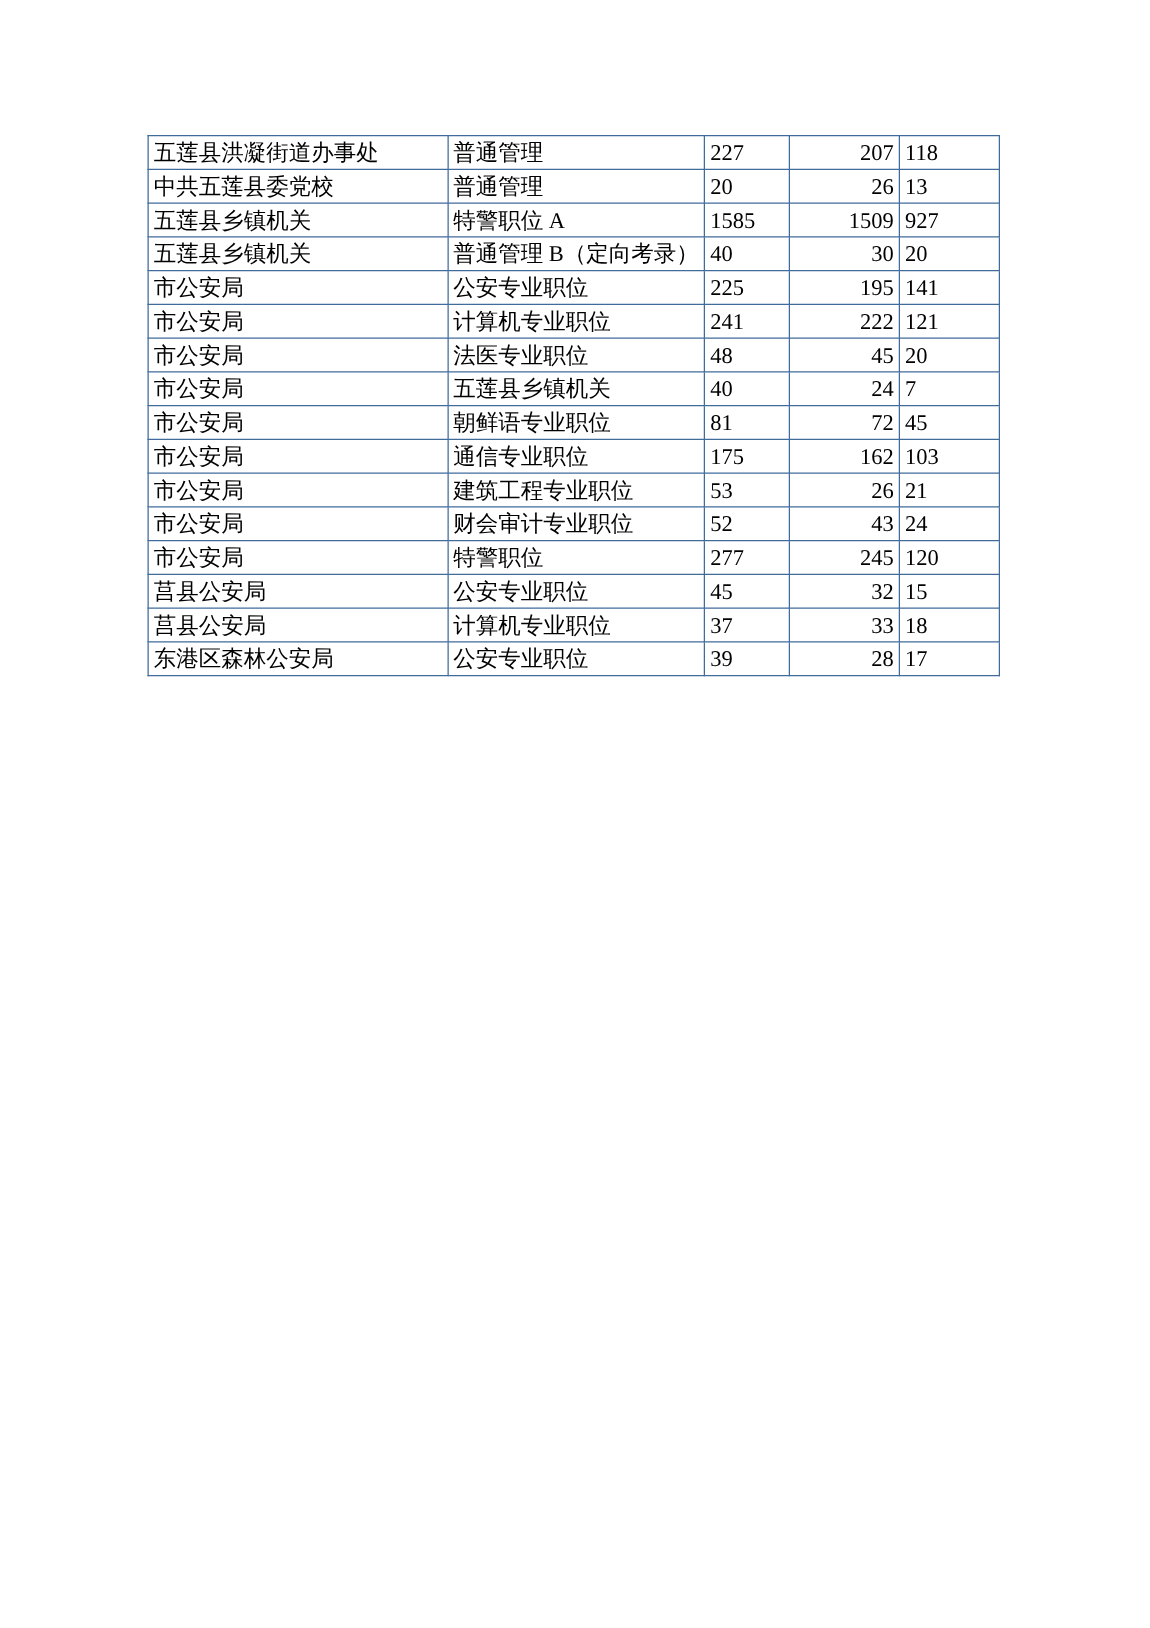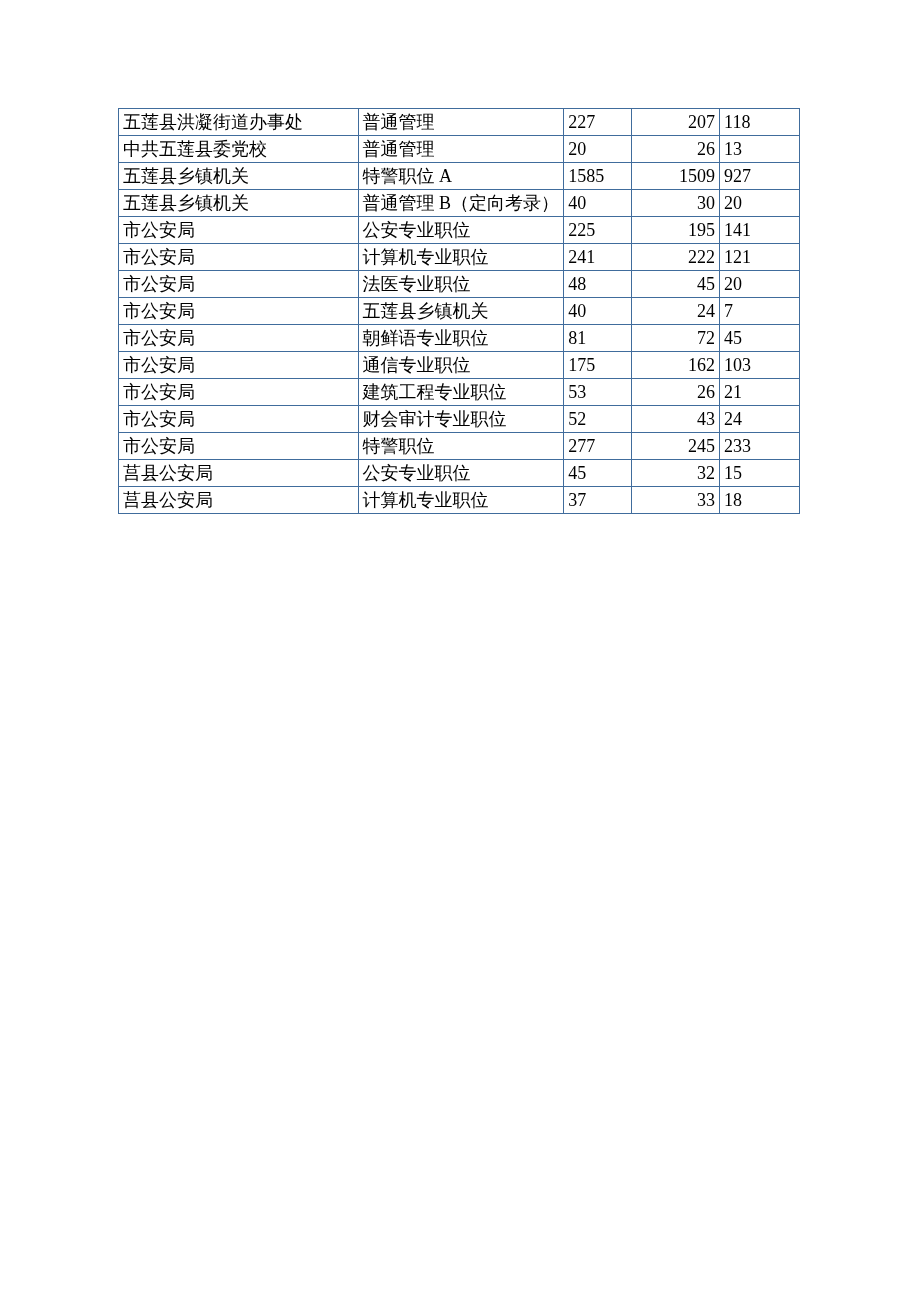--- a/index.html
+++ b/index.html
@@ -117,30 +117,37 @@
         <td class="col-pos">财会审计专业职位</td>
         <td class="col-n1">52</td>
         <td class="col-n2">43</td>
         <td class="col-n3">24</td>
       </tr>
       <tr>
         <td class="col-org">市公安局</td>
         <td class="col-pos">特警职位</td>
         <td class="col-n1">277</td>
         <td class="col-n2">245</td>
-        <td class="col-n3">233</td>
+        <td class="col-n3">120</td>
       </tr>
       <tr>
         <td class="col-org">莒县公安局</td>
         <td class="col-pos">公安专业职位</td>
         <td class="col-n1">45</td>
         <td class="col-n2">32</td>
         <td class="col-n3">15</td>
       </tr>
       <tr>
         <td class="col-org">莒县公安局</td>
         <td class="col-pos">计算机专业职位</td>
         <td class="col-n1">37</td>
         <td class="col-n2">33</td>
         <td class="col-n3">18</td>
       </tr>
+      <tr>
+        <td class="col-org">东港区森林公安局</td>
+        <td class="col-pos">公安专业职位</td>
+        <td class="col-n1">39</td>
+        <td class="col-n2">28</td>
+        <td class="col-n3">17</td>
+      </tr>
     </tbody>
 </table>
 
 </body></html>

